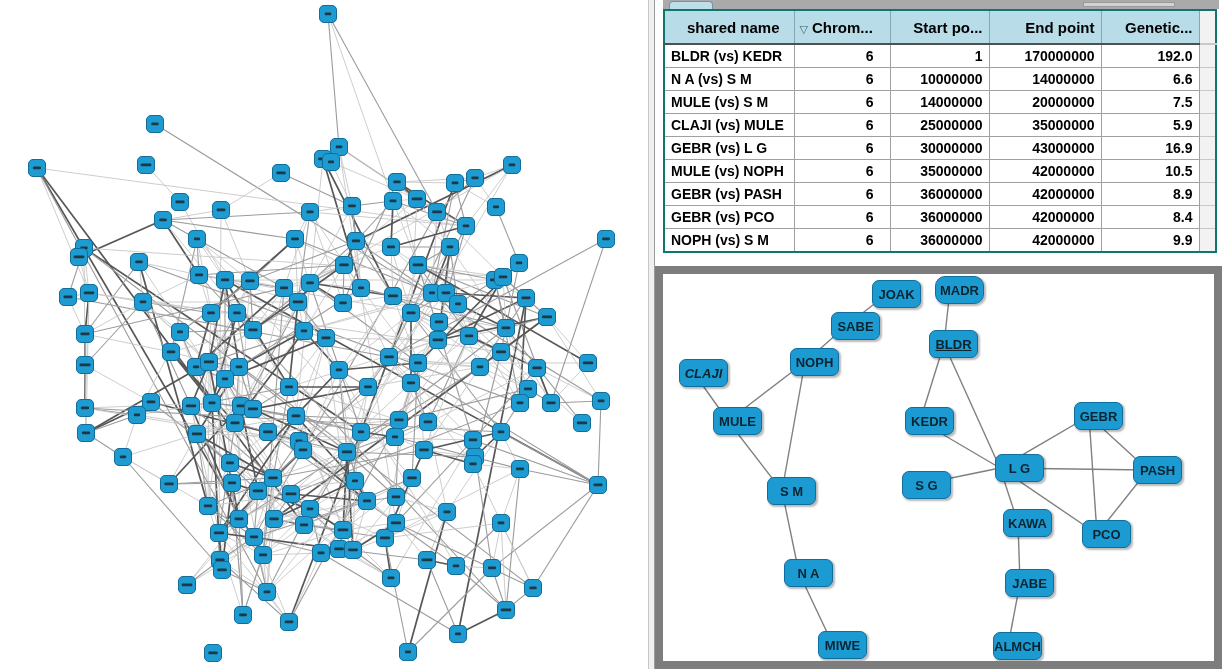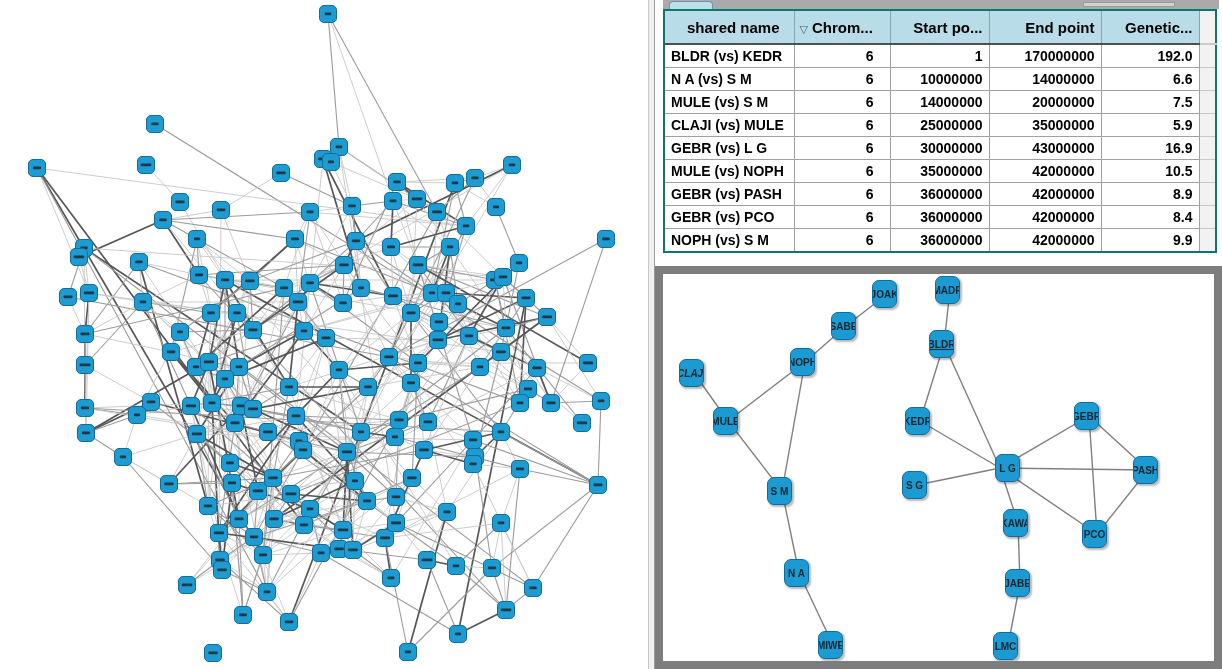--- a/index.html
+++ b/index.html
@@ -32,23 +32,23 @@
   td.c0{text-align:left;padding-left:6px;}
   td.c1{text-align:right;padding-right:16px;}
   td.c2,td.c3,td.c4{text-align:right;padding-right:6px;}
   .c5{background:#f2f2f2 !important;border-color:#c9c9c9 !important;}
   .filter-glyph{font-size:11px;color:#3d6070;margin-right:4px;font-weight:400;}
 
   
   .net-panel{position:absolute;left:655px;top:266px;width:567px;height:403px;background:#7d7d7d;box-sizing:border-box;}
   .net-inner{position:absolute;left:8px;top:8px;width:551px;height:387px;background:#ffffff;overflow:hidden;}
   .net-inner svg{position:absolute;left:0;top:0;}
-  .snode{position:absolute;width:25px;height:28px;background:#1c9bd2;border:1px solid #0f6e9d;
+  .snode{position:absolute;width:49px;height:28px;background:#1c9bd2;border:1px solid #0f6e9d;
          border-radius:7px;box-sizing:border-box;display:flex;align-items:center;justify-content:center;
-         font-size:10px;font-weight:700;color:#0a2530;box-shadow:1.5px 1.5px 2px rgba(0,0,0,0.28);
+         font-size:13px;font-weight:700;color:#0a2530;box-shadow:1.5px 1.5px 2px rgba(0,0,0,0.28);
          letter-spacing:0;white-space:nowrap;overflow:hidden;}
 </style>
 </head>
 <body>
 
 <div class="app">
 
   <div class="left-panel">
     <svg id="bignet" width="648" height="669">
         <g>
@@ -1146,21 +1146,21 @@
           <line x1="337" y1="194" x2="485" y2="196" stroke="#808080" stroke-width="1.4"></line>
           <line x1="337" y1="194" x2="434" y2="260" stroke="#808080" stroke-width="1.4"></line>
           <line x1="337" y1="194" x2="355" y2="249" stroke="#808080" stroke-width="1.4"></line>
           <line x1="426" y1="142" x2="485" y2="196" stroke="#808080" stroke-width="1.4"></line>
           <line x1="426" y1="142" x2="434" y2="260" stroke="#808080" stroke-width="1.4"></line>
           <line x1="485" y1="196" x2="434" y2="260" stroke="#808080" stroke-width="1.4"></line>
           <line x1="355" y1="249" x2="357" y2="309" stroke="#808080" stroke-width="1.4"></line>
           <line x1="357" y1="309" x2="345" y2="372" stroke="#808080" stroke-width="1.4"></line>
         </svg>
     <div class="snode" style="left: 209px; top: 6px;">JOAK</div>
-        <div class="snode" style="left: 272px; top: 2px;">MADR</div>
+        <div class="snode" style="left: 272px; top: 2px; border-radius: 10px;">MADR</div>
         <div class="snode" style="left: 168px; top: 38px;">SABE</div>
         <div class="snode" style="left: 266px; top: 56px; text-decoration: underline;">BLDR</div>
         <div class="snode" style="left: 127px; top: 74px;">NOPH</div>
         <div class="snode" style="left: 16px; top: 85px; font-style: italic;">CLAJI</div>
         <div class="snode" style="left: 50px; top: 133px;">MULE</div>
         <div class="snode" style="left: 242px; top: 133px;">KEDR</div>
         <div class="snode" style="left: 411px; top: 128px;">GEBR</div>
         <div class="snode" style="left: 332px; top: 180px;">L G</div>
         <div class="snode" style="left: 470px; top: 182px;">PASH</div>
         <div class="snode" style="left: 239px; top: 197px;">S G</div>

